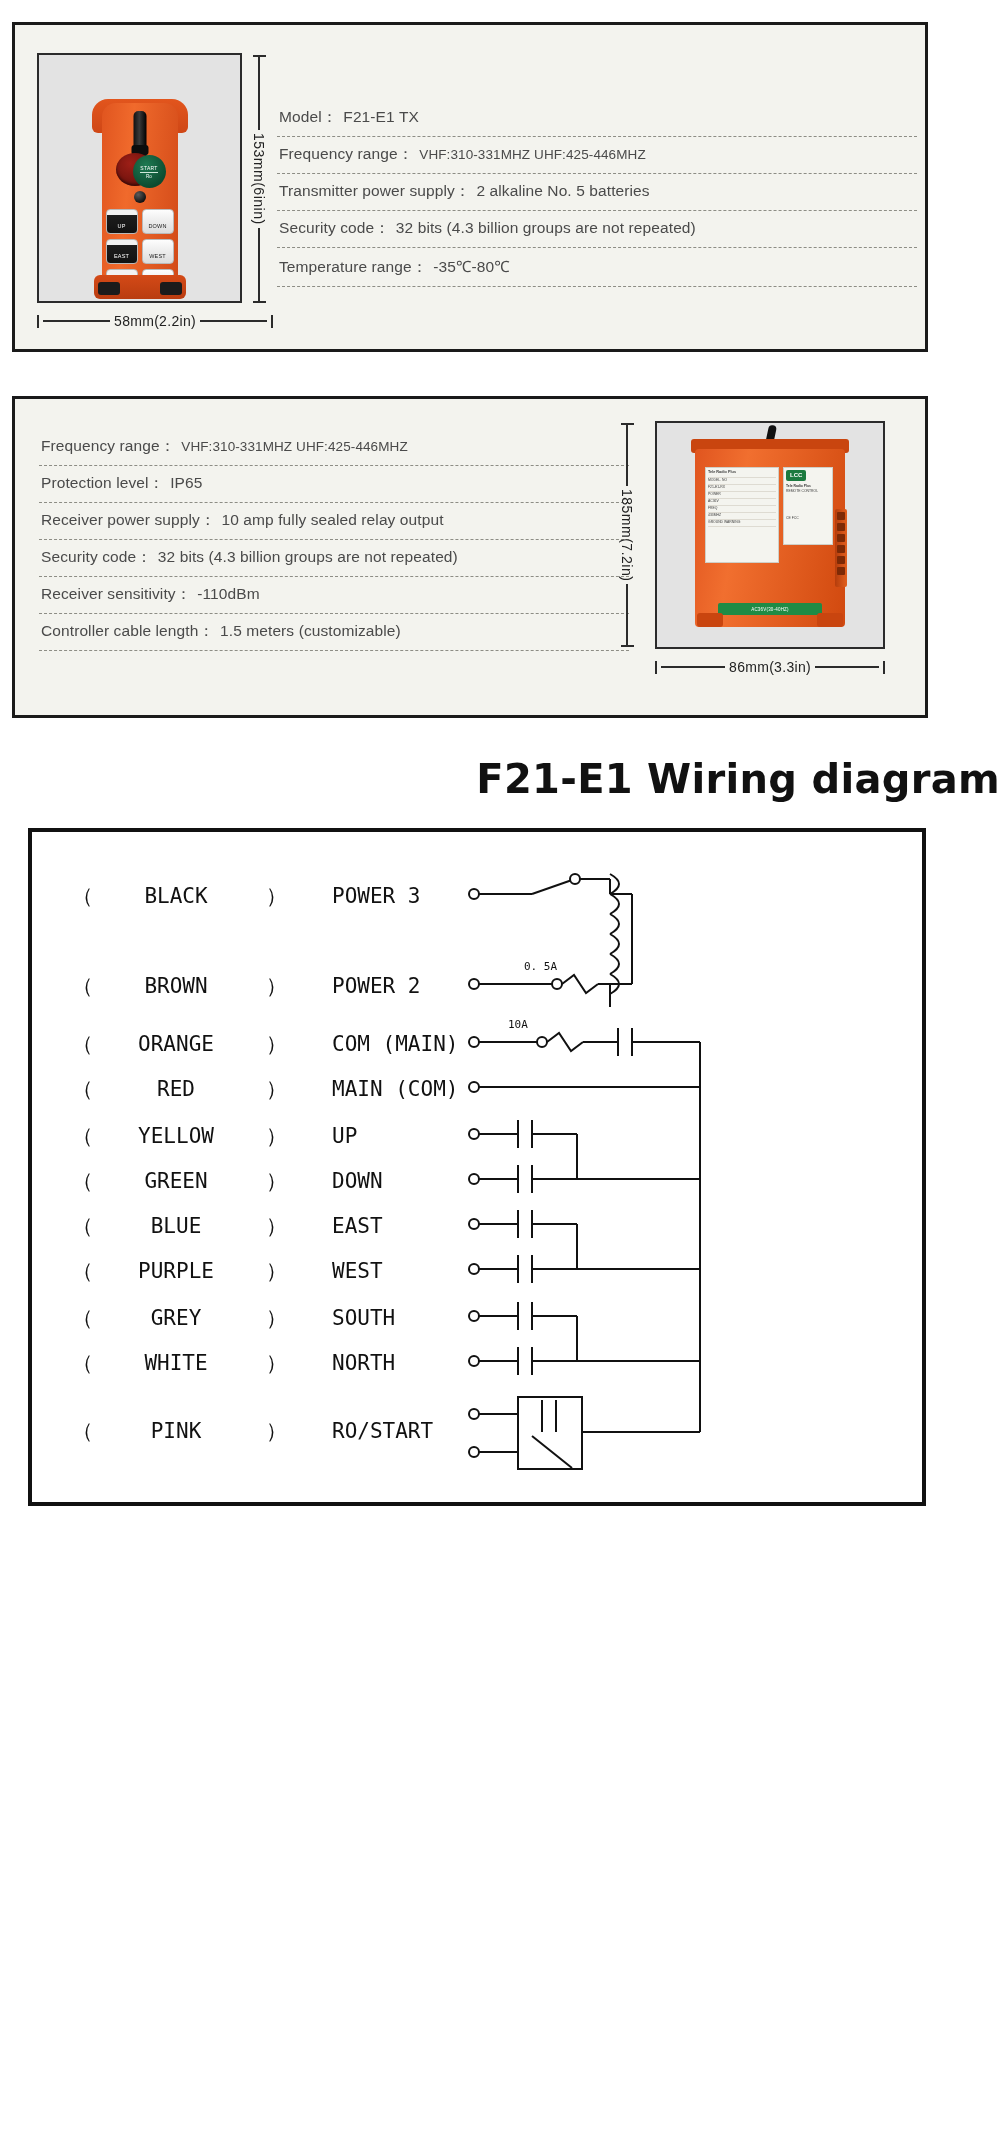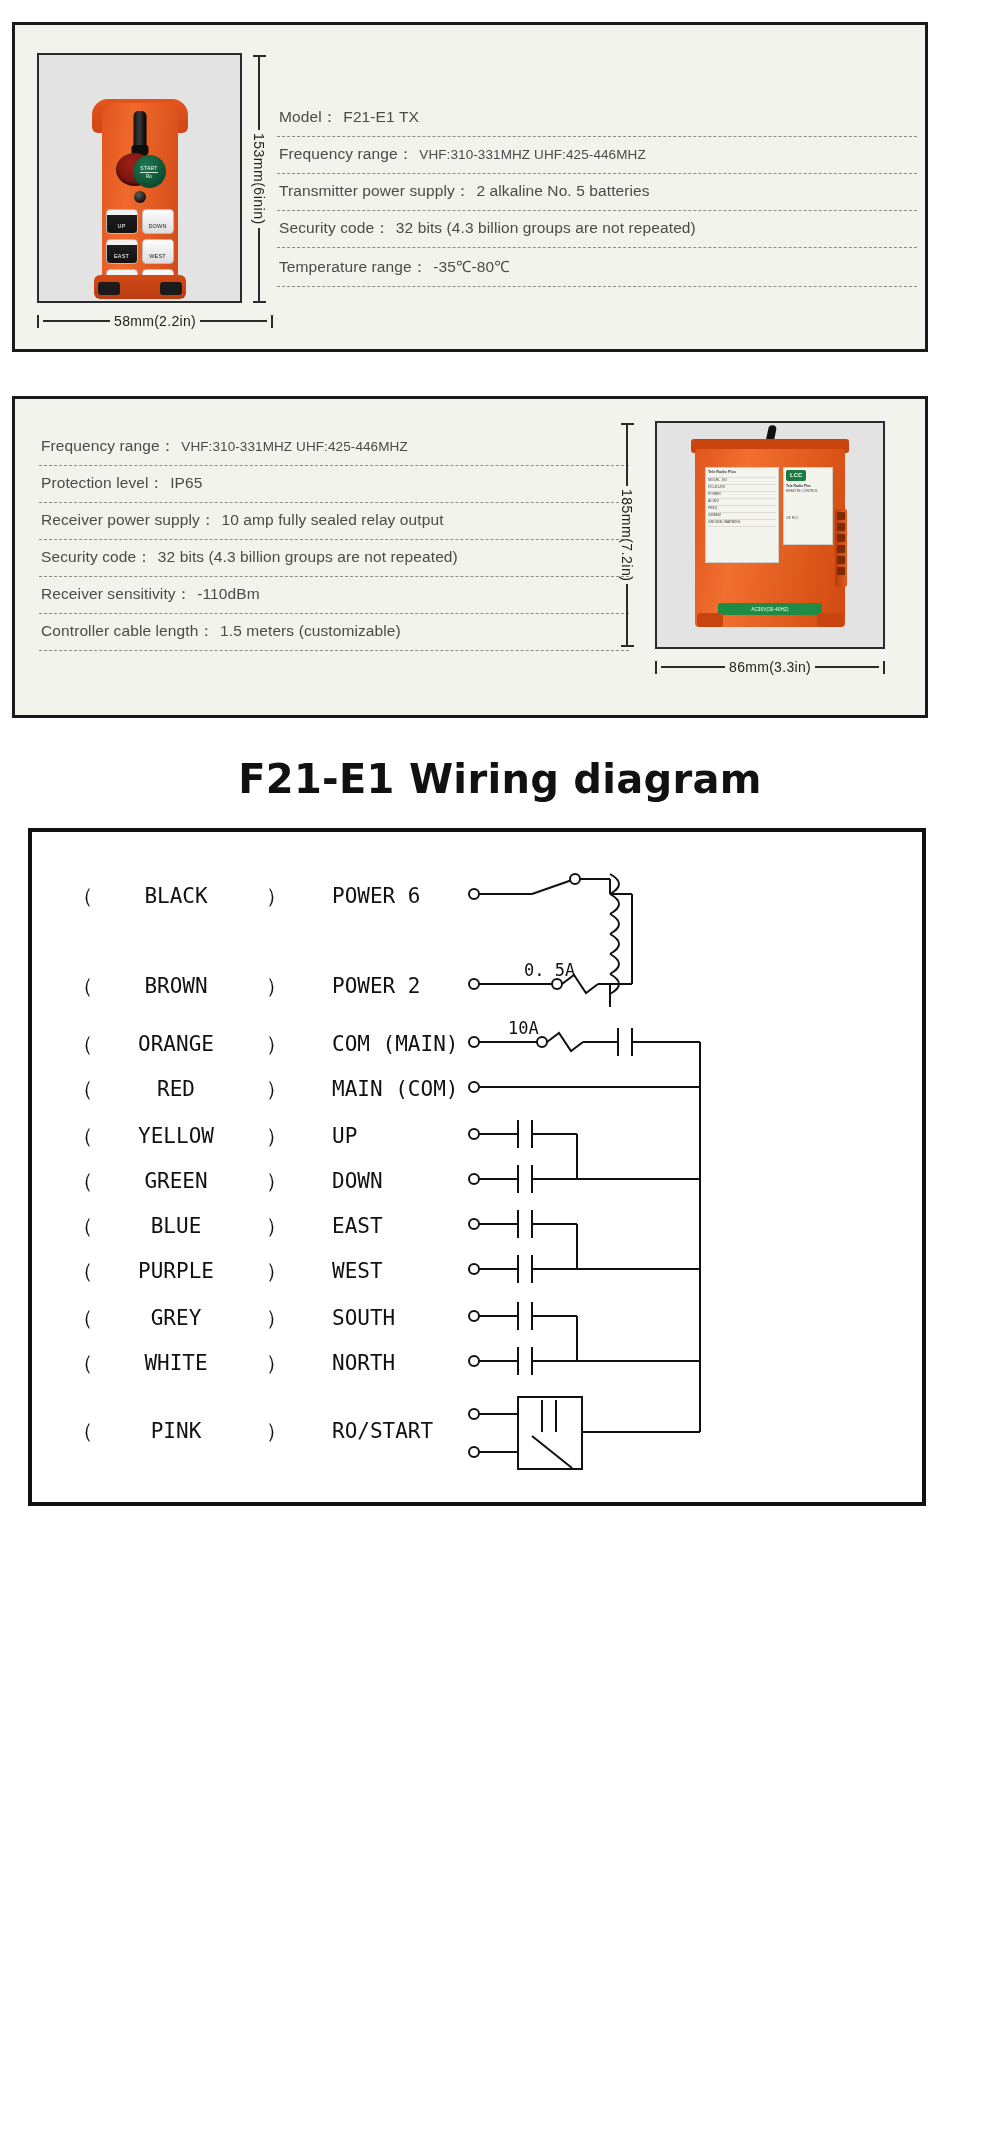--- a/index.html
+++ b/index.html
@@ -179,21 +179,21 @@
   }
   .dim-h .cap { border-left: 2px solid #2b2b2b; height: 13px; }
   .dim-h .line { height: 2px; background: #2b2b2b; flex: 1; }
   .dim-h .txt { font-size: 14px; color: #222; white-space: nowrap; letter-spacing: .3px; }
   #tx-dim-h { left: 22px; top: 288px; width: 236px; text-align: center; }
   #rx-dim-h { left: 640px; top: 260px; width: 230px; }
 
   
   #wiring-title {
     position: absolute; left: 0; top: 756px; width: 1000px;
-    text-align: center; font-size: 40px; font-weight: bold;
+    text-align: right; font-size: 40px; font-weight: bold;
     color: #111; letter-spacing: .3px;
     font-family: "DejaVu Sans", sans-serif;
   }
 
   
   #wiring-box {
     position: absolute; left: 28px; top: 828px;
     width: 898px; height: 678px;
     border: 4px solid #111; background: #fff;
   }
@@ -201,21 +201,21 @@
   .w-color, .w-func {
     position: absolute; font-family: "DejaVu Sans Mono", monospace;
     font-size: 21px; color: #111; white-space: nowrap;
   }
   .w-color { left: 40px; width: 230px; }
   .w-color .par { display:inline-block; width: 14px; }
   .w-color .nm { display:inline-block; text-align:center; }
   .w-func { left: 300px; }
   .w-note {
     position: absolute; font-family: "DejaVu Sans Mono", monospace;
-    font-size: 17px; color: #111;
+    font-size: 11px; color: #111;
   }
 </style>
 </head>
 <body>
 
 <div class="page">
 
   <div class="panel" id="panel-tx">
 
     <div class="photo-frame" id="tx-photo">
@@ -373,21 +373,21 @@
     <div class="w-color" style="top:198px;"><span class="par">（</span><span class="nm" style="width:180px;">ORANGE</span><span class="par">）</span></div>
     <div class="w-color" style="top:243px;"><span class="par">（</span><span class="nm" style="width:180px;">RED</span><span class="par">）</span></div>
     <div class="w-color" style="top:290px;"><span class="par">（</span><span class="nm" style="width:180px;">YELLOW</span><span class="par">）</span></div>
     <div class="w-color" style="top:335px;"><span class="par">（</span><span class="nm" style="width:180px;">GREEN</span><span class="par">）</span></div>
     <div class="w-color" style="top:380px;"><span class="par">（</span><span class="nm" style="width:180px;">BLUE</span><span class="par">）</span></div>
     <div class="w-color" style="top:425px;"><span class="par">（</span><span class="nm" style="width:180px;">PURPLE</span><span class="par">）</span></div>
     <div class="w-color" style="top:472px;"><span class="par">（</span><span class="nm" style="width:180px;">GREY</span><span class="par">）</span></div>
     <div class="w-color" style="top:517px;"><span class="par">（</span><span class="nm" style="width:180px;">WHITE</span><span class="par">）</span></div>
     <div class="w-color" style="top:585px;"><span class="par">（</span><span class="nm" style="width:180px;">PINK</span><span class="par">）</span></div>
 
-    <div class="w-func" style="top:52px;">POWER 6</div>
+    <div class="w-func" style="top:52px;">POWER 3</div>
     <div class="w-func" style="top:142px;">POWER 2</div>
     <div class="w-func" style="top:200px;">COM (MAIN)</div>
     <div class="w-func" style="top:245px;">MAIN (COM)</div>
     <div class="w-func" style="top:292px;">UP</div>
     <div class="w-func" style="top:337px;">DOWN</div>
     <div class="w-func" style="top:382px;">EAST</div>
     <div class="w-func" style="top:427px;">WEST</div>
     <div class="w-func" style="top:474px;">SOUTH</div>
     <div class="w-func" style="top:519px;">NORTH</div>
     <div class="w-func" style="top:587px;">RO/START</div>

